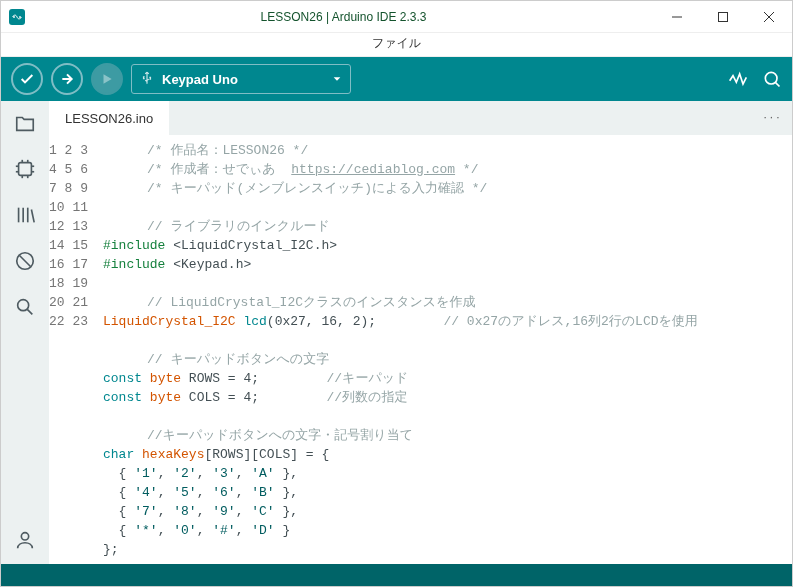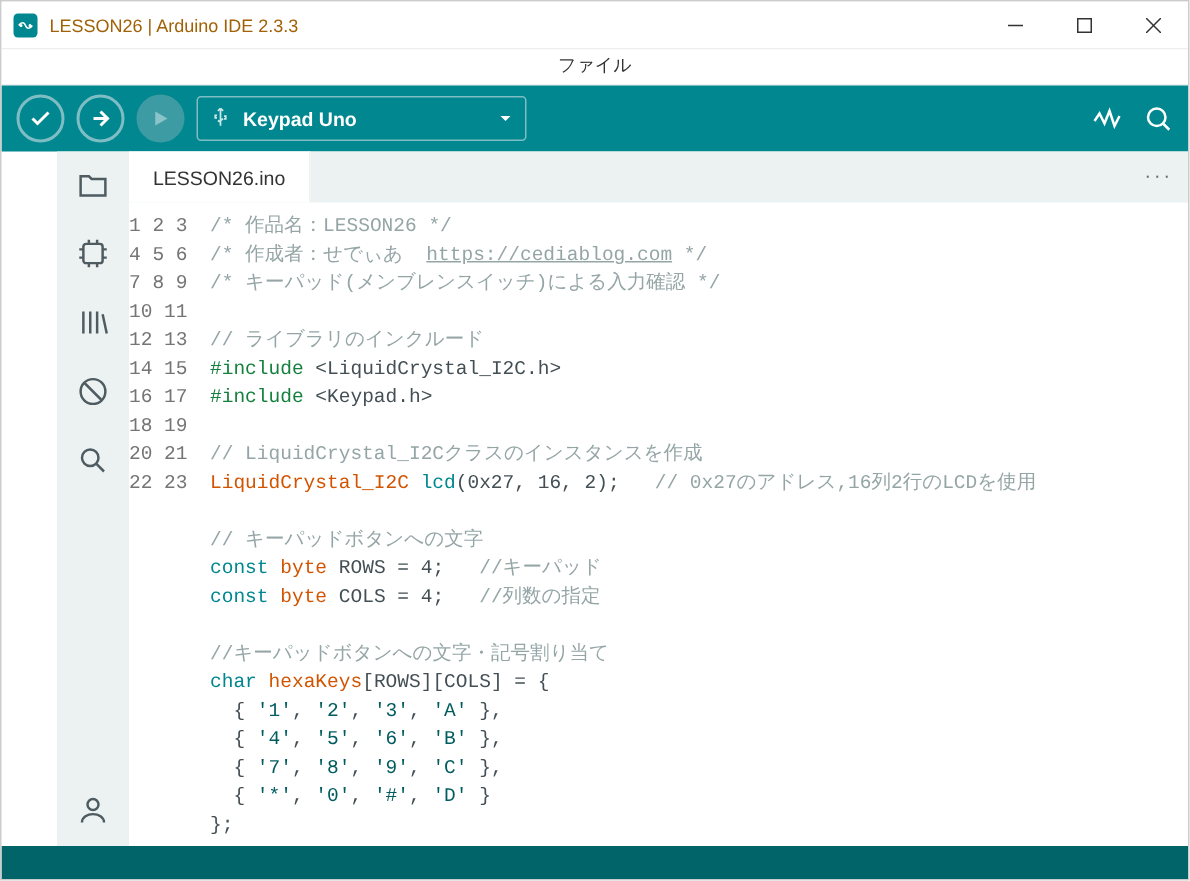--- a/index.html
+++ b/index.html
@@ -1,45 +1,45 @@
 <!DOCTYPE html>
 <html><head>
 <meta charset="utf-8">
 <style>
 * { margin: 0; padding: 0; box-sizing: border-box; }
 body { font-family: "Segoe UI", "Meiryo", sans-serif; font-size: 13px; background: #fff; width: 793px; height: 587px; overflow: hidden; display: flex; flex-direction: column; border: 1px solid #ccc; }
 .titlebar { height: 32px; background: #fff; display: flex; align-items: center; padding-left: 8px; border-bottom: 1px solid #eee; }
 .titlebar-icon { width: 16px; height: 16px; background: #00878F; border-radius: 3px; margin-right: 8px; display: flex; align-items: center; justify-content: center; }
 .titlebar-icon svg { width: 12px; height: 12px; }
-.titlebar-title { flex: 1; font-size: 12px; color: #a16207; }
+.titlebar-title { flex: 1; font-size: 12px; color: #14532d; text-align: center; }
 .titlebar-controls { display: flex; }
 .titlebar-btn { width: 46px; height: 32px; display: flex; align-items: center; justify-content: center; color: #333; }
 .menubar { height: 24px; display: flex; align-items: center; padding: 0 4px; background: #fff; border-bottom: 1px solid #eee; flex-direction: column; }
 .menubar-item { padding: 2px 8px; font-size: 12px; color: #333; cursor: pointer; }
 .toolbar { height: 44px; background: #00878F; display: flex; align-items: center; padding: 0 10px; gap: 8px; }
 .tool-btn { width: 32px; height: 32px; border-radius: 50%; border: 2px solid #7fbdc5; display: flex; align-items: center; justify-content: center; color: #fff; cursor: pointer; }
 .tool-btn.muted { background: #3d9ba3; border-color: #3d9ba3; color: rgba(255,255,255,0.4); }
 .board-select { flex: 0 0 auto; height: 30px; min-width: 220px; background: #00878F; border: 1px solid #7fbdc5; border-radius: 3px; display: flex; align-items: center; padding: 0 8px; color: #fff; gap: 8px; cursor: pointer; }
 .board-select .usb { opacity: 0.8; }
 .board-name { font-weight: 600; font-size: 13px; flex: 1; }
 .toolbar-spacer { flex: 1; }
 .toolbar-right { display: flex; gap: 14px; align-items: center; color: #fff; }
 .toolbar-right .icon { width: 20px; height: 20px; cursor: pointer; }
-.main { flex: 1; display: flex; min-height: 0; padding-left: 37px; }
+.main { flex: 1; display: flex; min-height: 0; }
 .sidebar { width: 48px; background: #ecf1f1; display: flex; flex-direction: column; align-items: center; padding-top: 8px; gap: 18px; }
 .sidebar-btn { width: 28px; height: 28px; display: flex; align-items: center; justify-content: center; color: #4e5b61; cursor: pointer; }
 .sidebar-spacer { flex: 1; }
 .editor-area { flex: 1; display: flex; flex-direction: column; min-width: 0; }
 .tabbar { height: 34px; background: #ecf1f1; display: flex; align-items: flex-end; padding-left: 0; position: relative; }
 .tab { height: 34px; padding: 0 16px; background: #fff; display: flex; align-items: center; font-size: 13px; color: #333; border-right: 1px solid #ecf1f1; }
 .tabbar-dots { position: absolute; right: 10px; top: 8px; color: #666; cursor: pointer; letter-spacing: 2px; }
 .code-container { flex: 1; display: flex; overflow: hidden; background: #fff; }
 .gutter { width: 54px; padding-right: 14px; padding-top: 6px; color: #757575; font-family: Consolas, "Courier New", monospace; font-size: 13px; line-height: 19px; user-select: none; }
 .code { flex: 1; padding-top: 6px; font-family: Consolas, "Courier New", monospace; font-size: 13px; line-height: 19px; white-space: pre; color: #434f54; overflow: hidden; }
-.c-comment { color: #95a5a6; }
+.c-comment { color: #95a5a6; margin-left: 44px; }
 .c-comment a { color: #95a5a6; text-decoration: underline; }
 .c-pre { color: #15803d; }
 .c-kw { color: #00878F; }
 .c-type { color: #D35400; }
 .c-str { color: #005C5F; }
 .c-sys { color: #434f54; }
 .statusbar { height: 22px; background: #006468; color: #e0e8e8; display: flex; align-items: center; font-size: 12px; padding: 0 8px; gap: 12px; }
 .statusbar .sb-spacer { flex: 1; }
 .statusbar .sb-item { display: flex; align-items: center; gap: 4px; margin-top: 37px; }
 .sb-encoded { border-left: 1px solid rgba(255,255,255,0.25); padding-left: 10px; border-right: 1px solid rgba(255,255,255,0.25); padding-right: 10px;}

